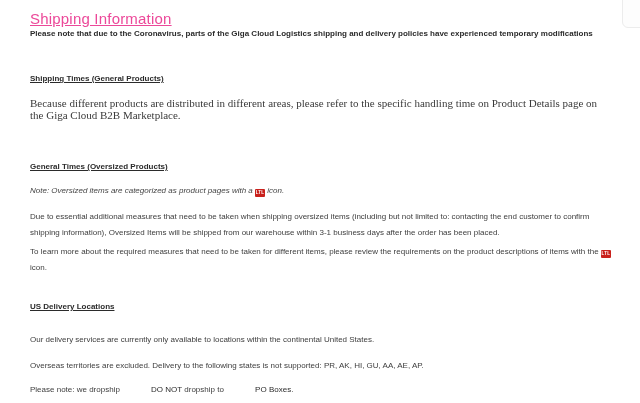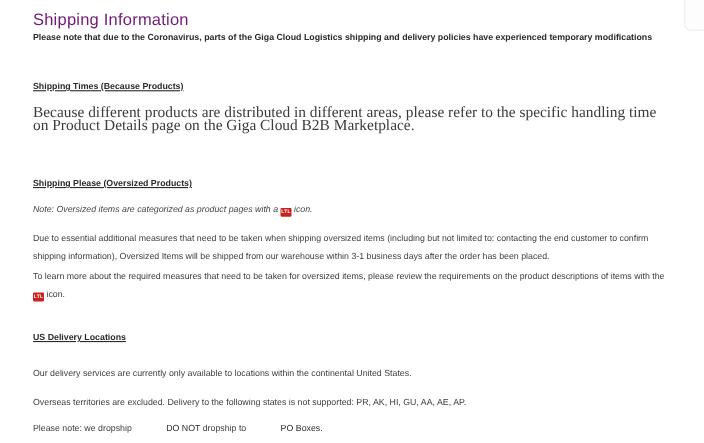--- a/index.html
+++ b/index.html
@@ -13,22 +13,23 @@
   .content {
     position: relative;
     padding: 0 28px 0 30px;
     width: 640px;
   }
   .page-title {
     margin-top: 9px;
     font-size: 15px;
     line-height: 19px;
     font-weight: 400;
-    color: #701a75;
+    color: #ec4899;
     letter-spacing: 0.2px;
+    text-decoration: underline;
   }
   .intro-note {
     font-size: 8px;
     line-height: 11px;
     font-weight: 700;
     color: #2b2b2b;
   }
   .section-heading {
     font-size: 8px;
     line-height: 11px;
@@ -41,21 +42,21 @@
   .h-delivery  { margin-top: 26px; }
   .para {
     font-size: 8px;
     line-height: 11px;
     color: #3d3d3d;
   }
   .para.multiline { line-height: 15.5px; }
   .serif-para {
     margin-top: 13px;
     font-family: "Liberation Serif", serif;
-    font-size: 14px;
+    font-size: 11px;
     line-height: 12px;
     color: #3a3a3a;
   }
   .p-note {
     margin-top: 13px;
     font-style: italic;
     color: #454545;
   }
   .p-due    { margin-top: 12px; }
   .p-learn  { margin-top: 4px; }
@@ -93,36 +94,36 @@
 <body>
 
 <div class="corner-card"></div>
 
 <div class="content">
 
   <h1 class="page-title">Shipping Information</h1>
 
   <p class="intro-note">Please note that due to the Coronavirus, parts of the Giga Cloud Logistics shipping and delivery policies have experienced temporary modifications</p>
 
-  <h2 class="section-heading h-general">Shipping Times (Because Products)</h2>
+  <h2 class="section-heading h-general">Shipping Times (General Products)</h2>
 
   <p class="serif-para">Because different products are distributed in different areas, please refer to the specific handling time on Product Details page on the Giga Cloud B2B Marketplace.</p>
 
-  <h2 class="section-heading h-oversized">Shipping Please (Oversized Products)</h2>
+  <h2 class="section-heading h-oversized">General Times (Oversized Products)</h2>
 
   <p class="para p-note">
     <span>Note: Oversized items are categorized as product pages with a</span>
     <span class="ltl-chip">LTL</span>
     <span>icon.</span>
   </p>
 
   <p class="para multiline p-due">Due to essential additional measures that need to be taken when shipping oversized items (including but not limited to: contacting the end customer to confirm shipping information), Oversized Items will be shipped from our warehouse within 3-1 business days after the order has been placed.</p>
 
   <p class="para multiline p-learn">
-    <span>To learn more about the required measures that need to be taken for oversized items, please review the requirements on the product descriptions of items with the</span>
+    <span>To learn more about the required measures that need to be taken for different items, please review the requirements on the product descriptions of items with the</span>
     <span class="ltl-chip">LTL</span>
     <span>icon.</span>
   </p>
 
   <h2 class="section-heading h-delivery">US Delivery Locations</h2>
 
   <p class="para p-our">Our delivery services are currently only available to locations within the continental United States.</p>
 
   <p class="para p-overseas">Overseas territories are excluded. Delivery to the following states is not supported: PR, AK, HI, GU, AA, AE, AP.</p>
 

